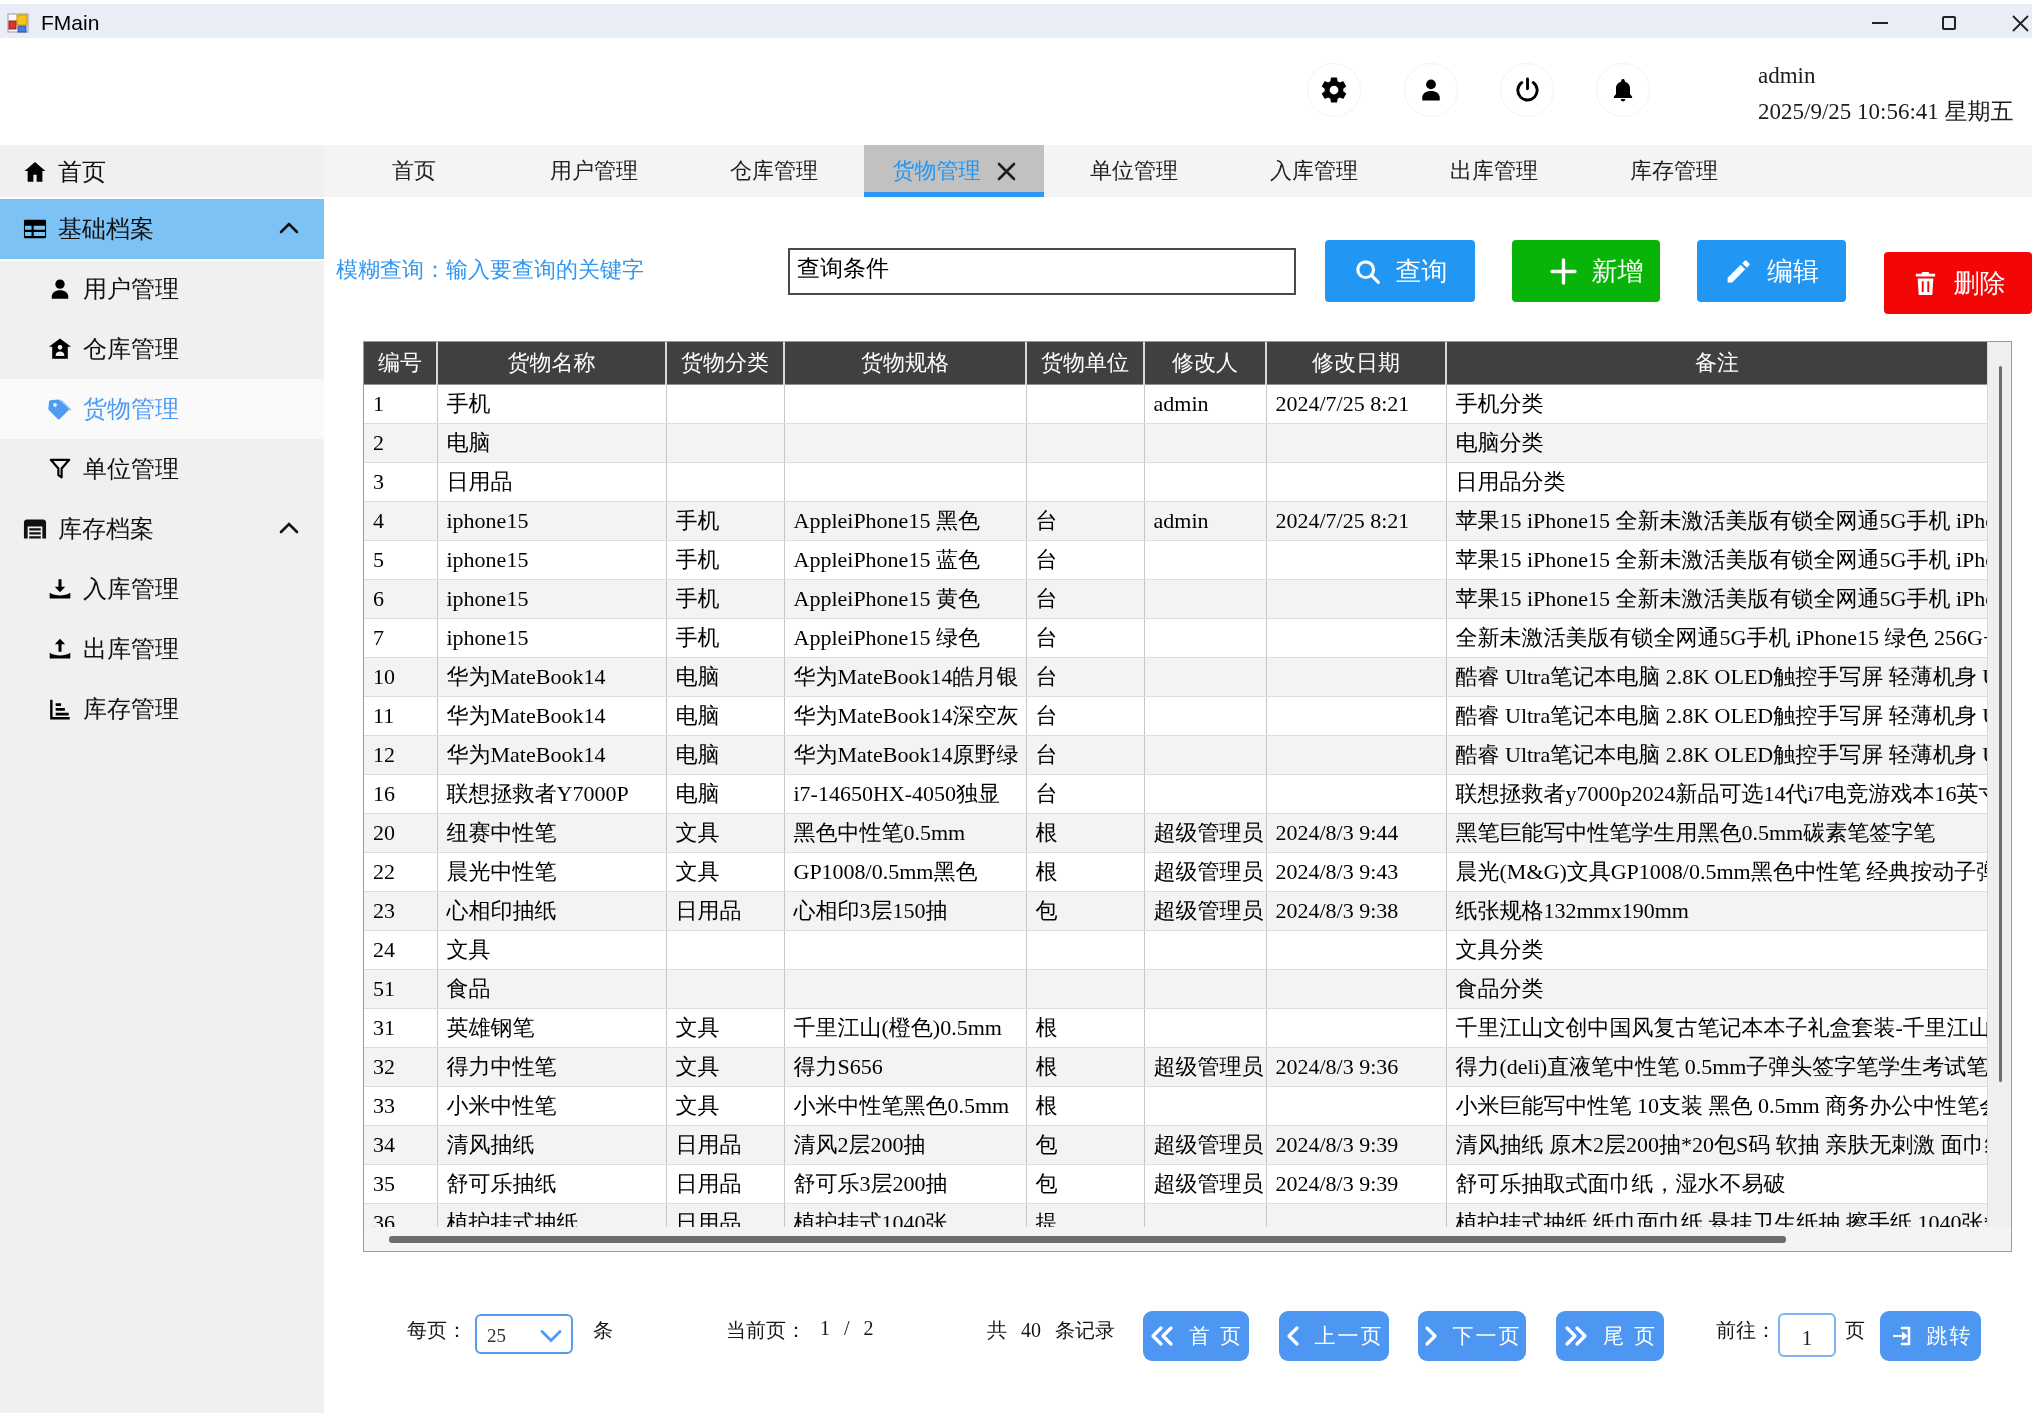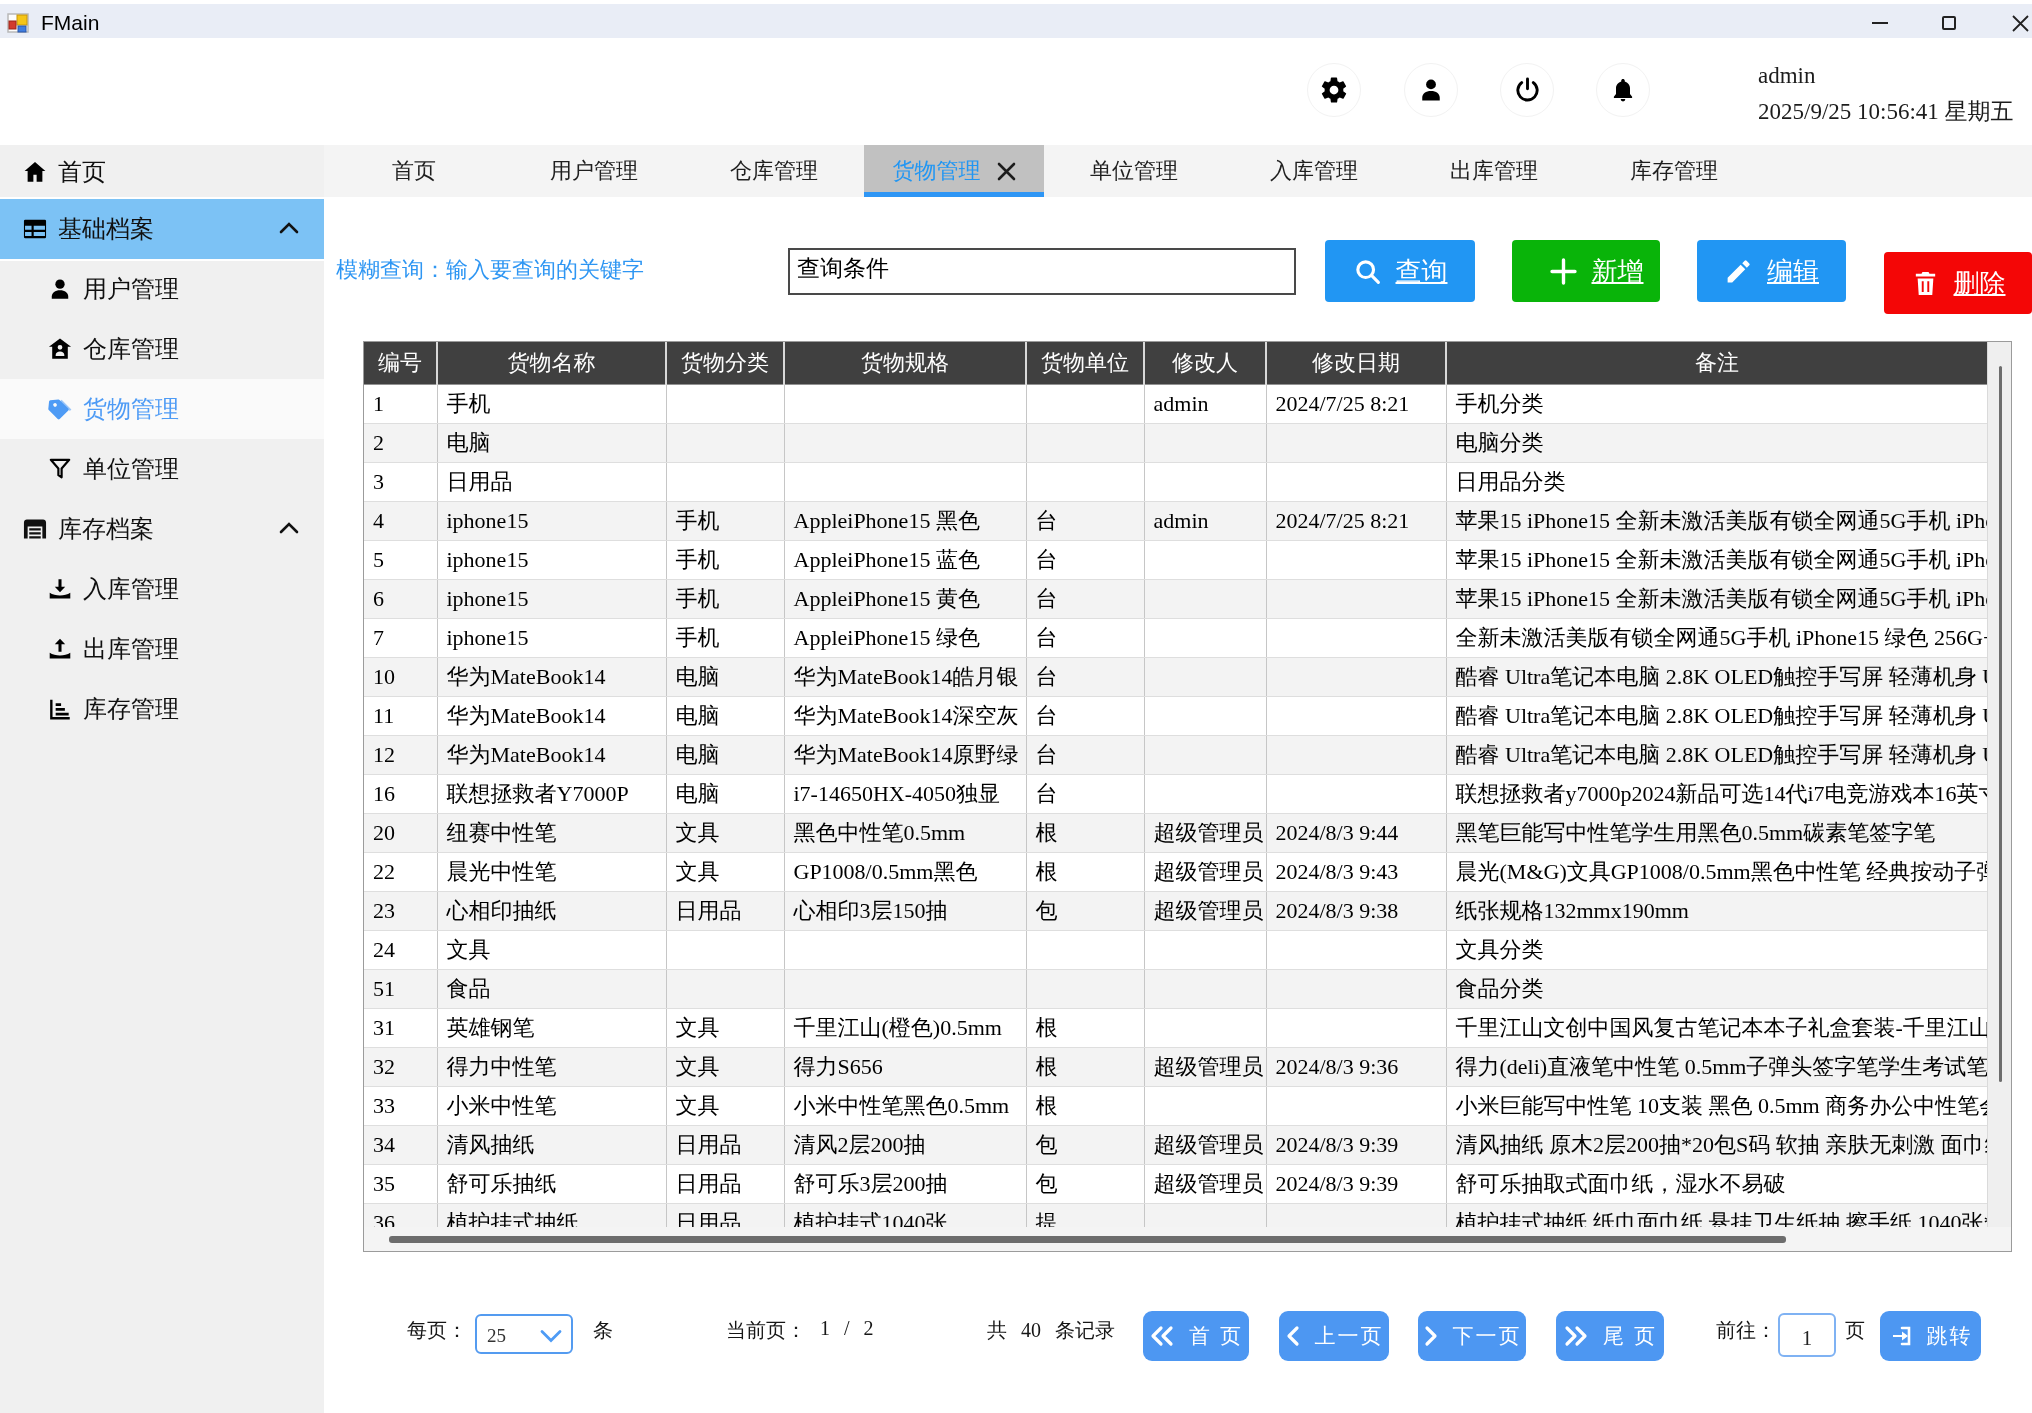--- a/index.html
+++ b/index.html
@@ -35,21 +35,21 @@
 .side-item.sub .ic {margin-left:47px; width:26px; height:26px;}
 .side-item .lbl {margin-left:10px;}
 .side-item .chev {position:absolute; right:25px; top:50%; margin-top:-8px; width:20px; height:14px;}
 .side-item.hl {background:#7cc2f5; box-shadow:0 -2px 0 #fff, 0 2px 0 #fff;}
 .side-item.selected {background:#fafafa; color:#4e9bf5;}
 
 
 .main {position:absolute; left:324px; top:197px; width:1708px; height:1216px; background:#fff;}
 .search-label {position:absolute; left:12px; top:58px; font-family:"Liberation Serif",serif; font-size:22px; color:#2e96f3;}
 .search-input {position:absolute; left:464px; top:51px; width:508px; height:47px; border:2px solid #494949; background:#fff; font-family:"Liberation Serif",serif; font-size:23px; color:#000; padding:0 7px 6px; line-height:40px; display:block;}
-.abtn {position:absolute; top:43px; height:62px; border-radius:4px; color:#fff; font-size:26px; display:flex; align-items:center; justify-content:center; gap:14px; border:none; cursor:default; font-family:"Liberation Sans",sans-serif;text-decoration:underline;}
+.abtn {position:absolute; top:43px; height:62px; border-radius:4px; color:#fff; font-size:26px; display:flex; align-items:center; justify-content:center; gap:14px; border:none; cursor:default; font-family:"Liberation Sans",sans-serif;}
 .abtn svg {width:29px; height:29px;}
 .btn-query {left:1001px; width:150px; background:#2196f3;}
 .btn-add {left:1188px; width:148px; background:#09b409;padding-left:20px;}
 .btn-edit {left:1373px; width:149px; background:#2196f3;}
 .btn-del {left:1560px; width:148px; background:#f40606;margin-top:12px;}
 
 
 .gridwrap {position:absolute; left:39px; top:144px; width:1649px; height:911px; border:1px solid #9b9b9b; background:#fff;}
 .gridinner {position:absolute; left:0; top:0; width:1623px; height:885px; overflow:hidden;}
 table.grid {border-collapse:collapse; table-layout:fixed; width:1623px;}

